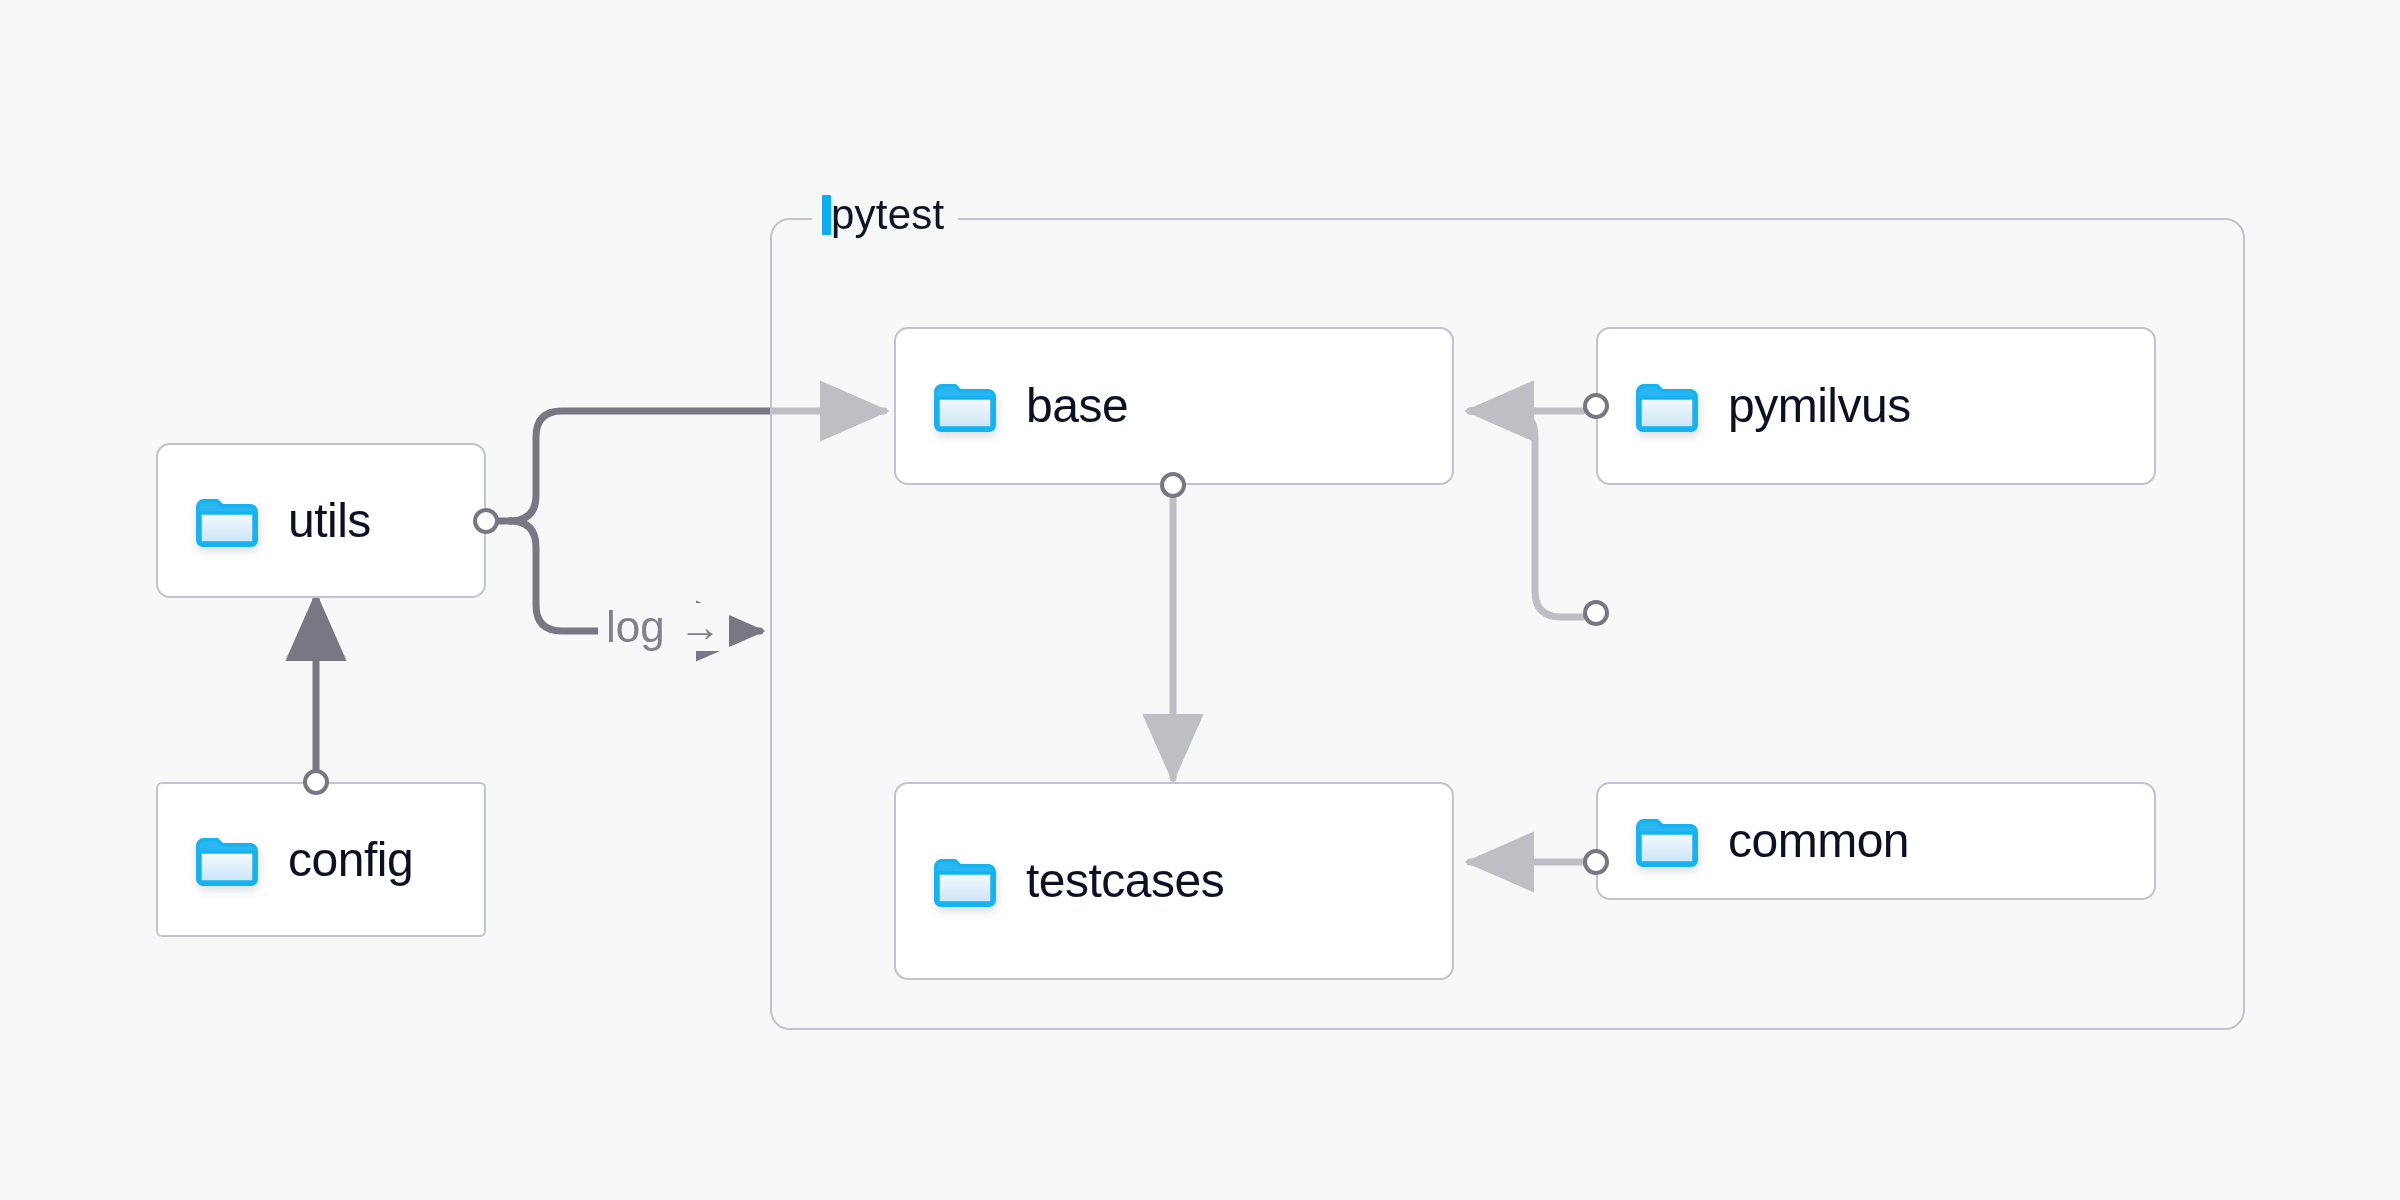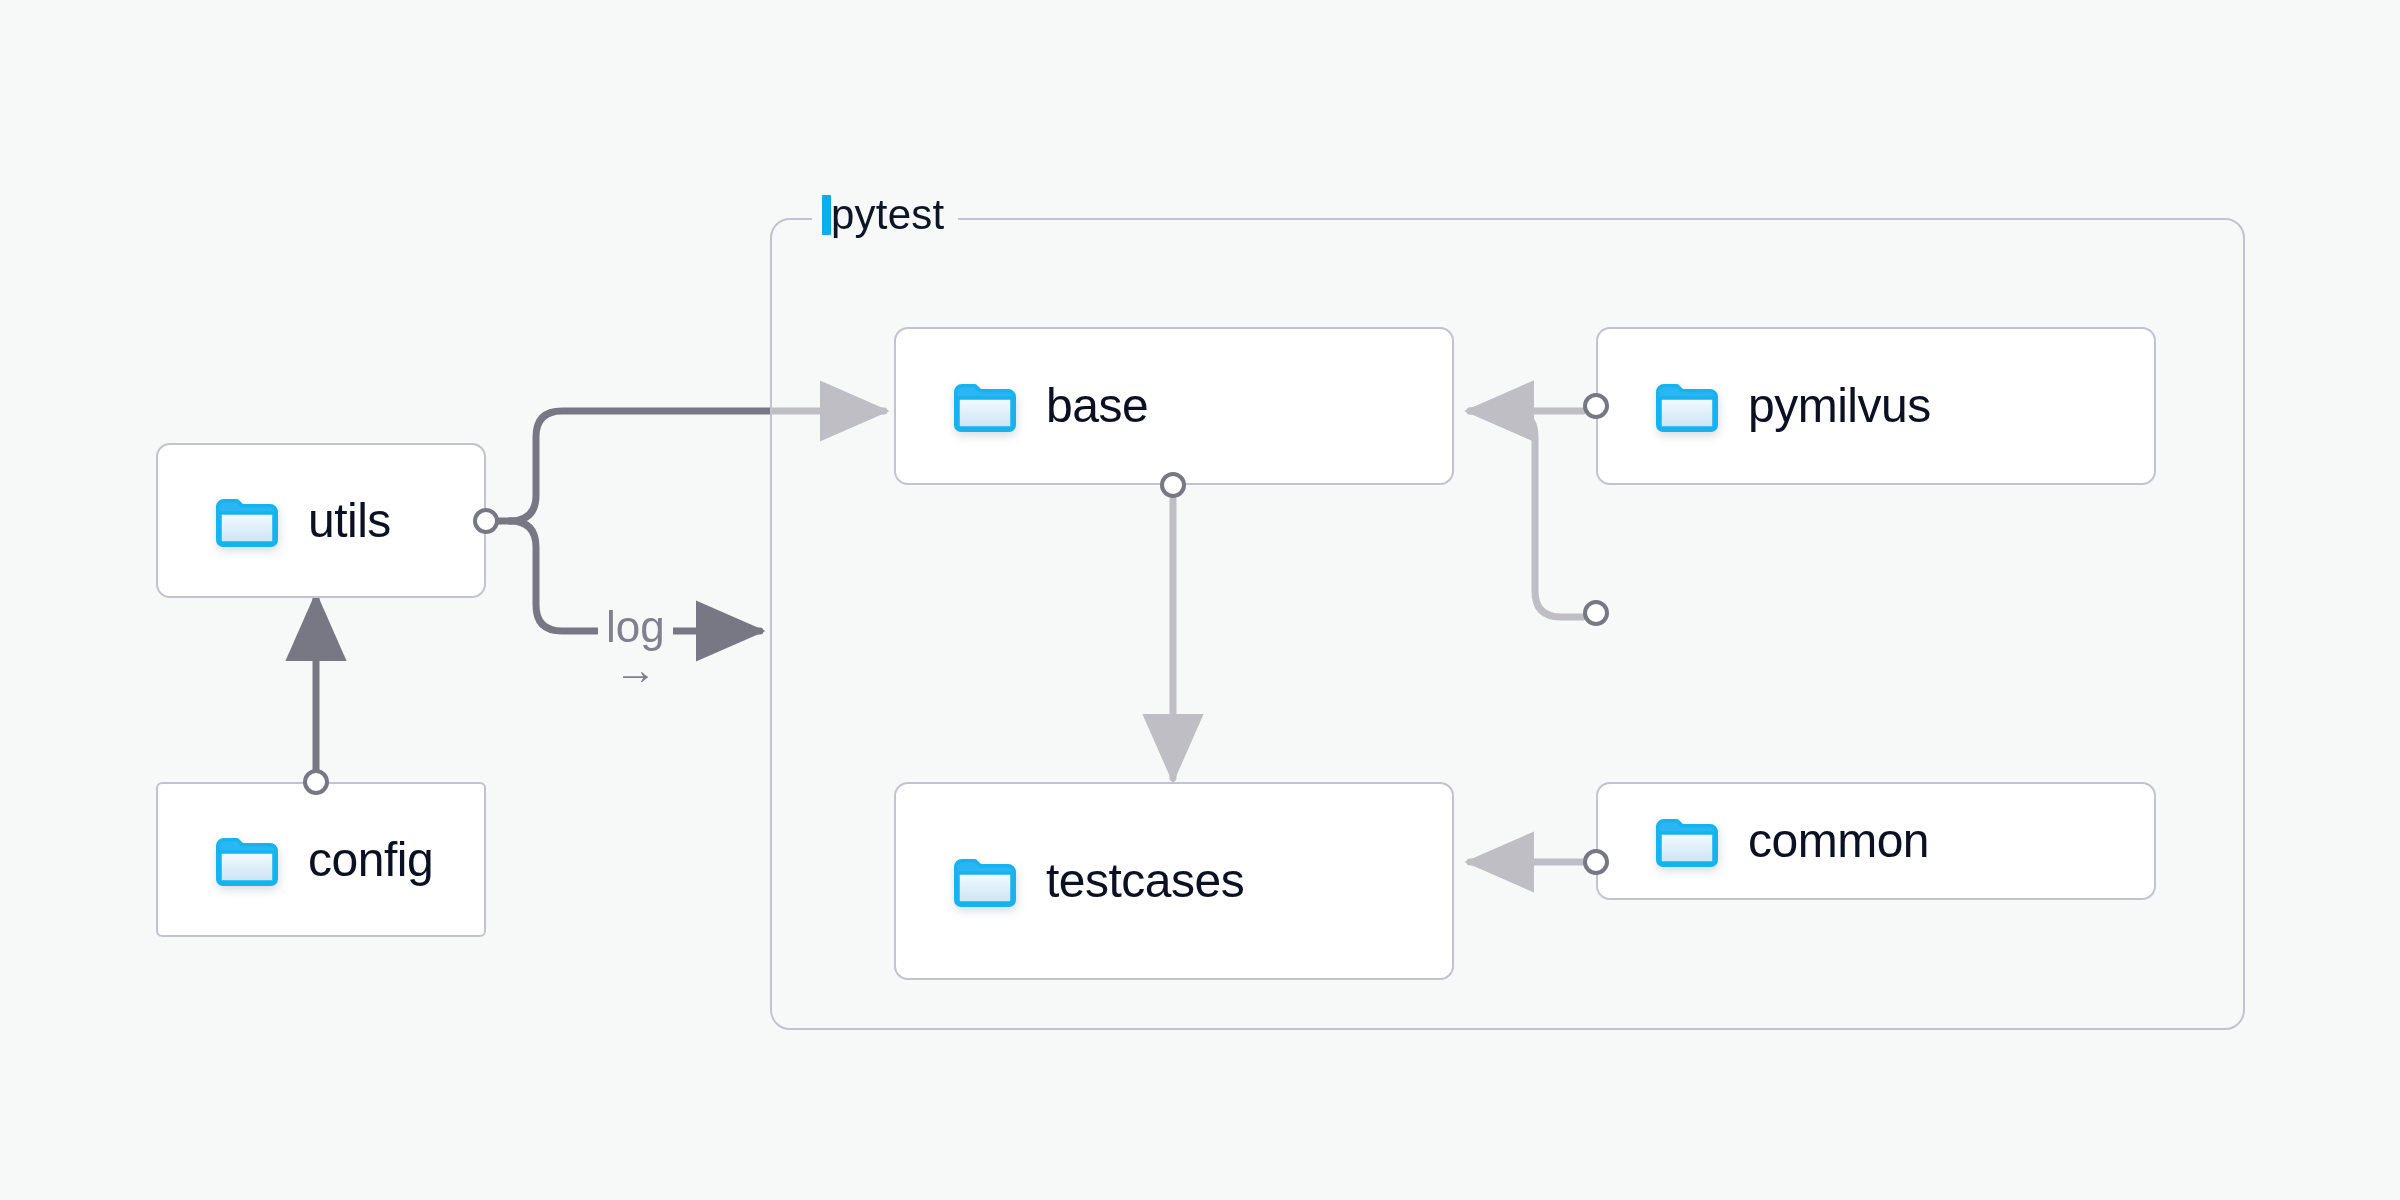--- a/index.html
+++ b/index.html
@@ -54,21 +54,21 @@
   }
 
   
   .node {
     position: absolute;
     background: #ffffff;
     border: 2px solid #c3c2ce;
     border-radius: 14px;
     display: flex;
     align-items: center;
-    padding-left: 58px;
+    padding-left: 38px;
     gap: 30px;
   }
   .node-label {
     font-size: 48px;
     color: #0b1122;
     letter-spacing: -0.5px;
     line-height: 1;
     white-space: nowrap;
   }
 
@@ -88,26 +88,26 @@
     border-radius: 50%;
     background: #ffffff;
     border: 4px solid #787885;
   }
 
   
   .edge-label {
     position: absolute;
     display: flex;
     align-items: center;
+    gap: 14px;
     font-size: 44px;
     color: #80808e;
     line-height: 1;
     background: #f7f8f8;
     padding: 2px 8px;
-    flex-direction: column;
   }
   .edge-label .arrow-glyph { font-size: 42px; color: #80808e; }
 </style>
 </head>
 <body>
 
 <div id="canvas">
 
   <svg class="edges" viewBox="0 0 2400 1200">
     <defs>

